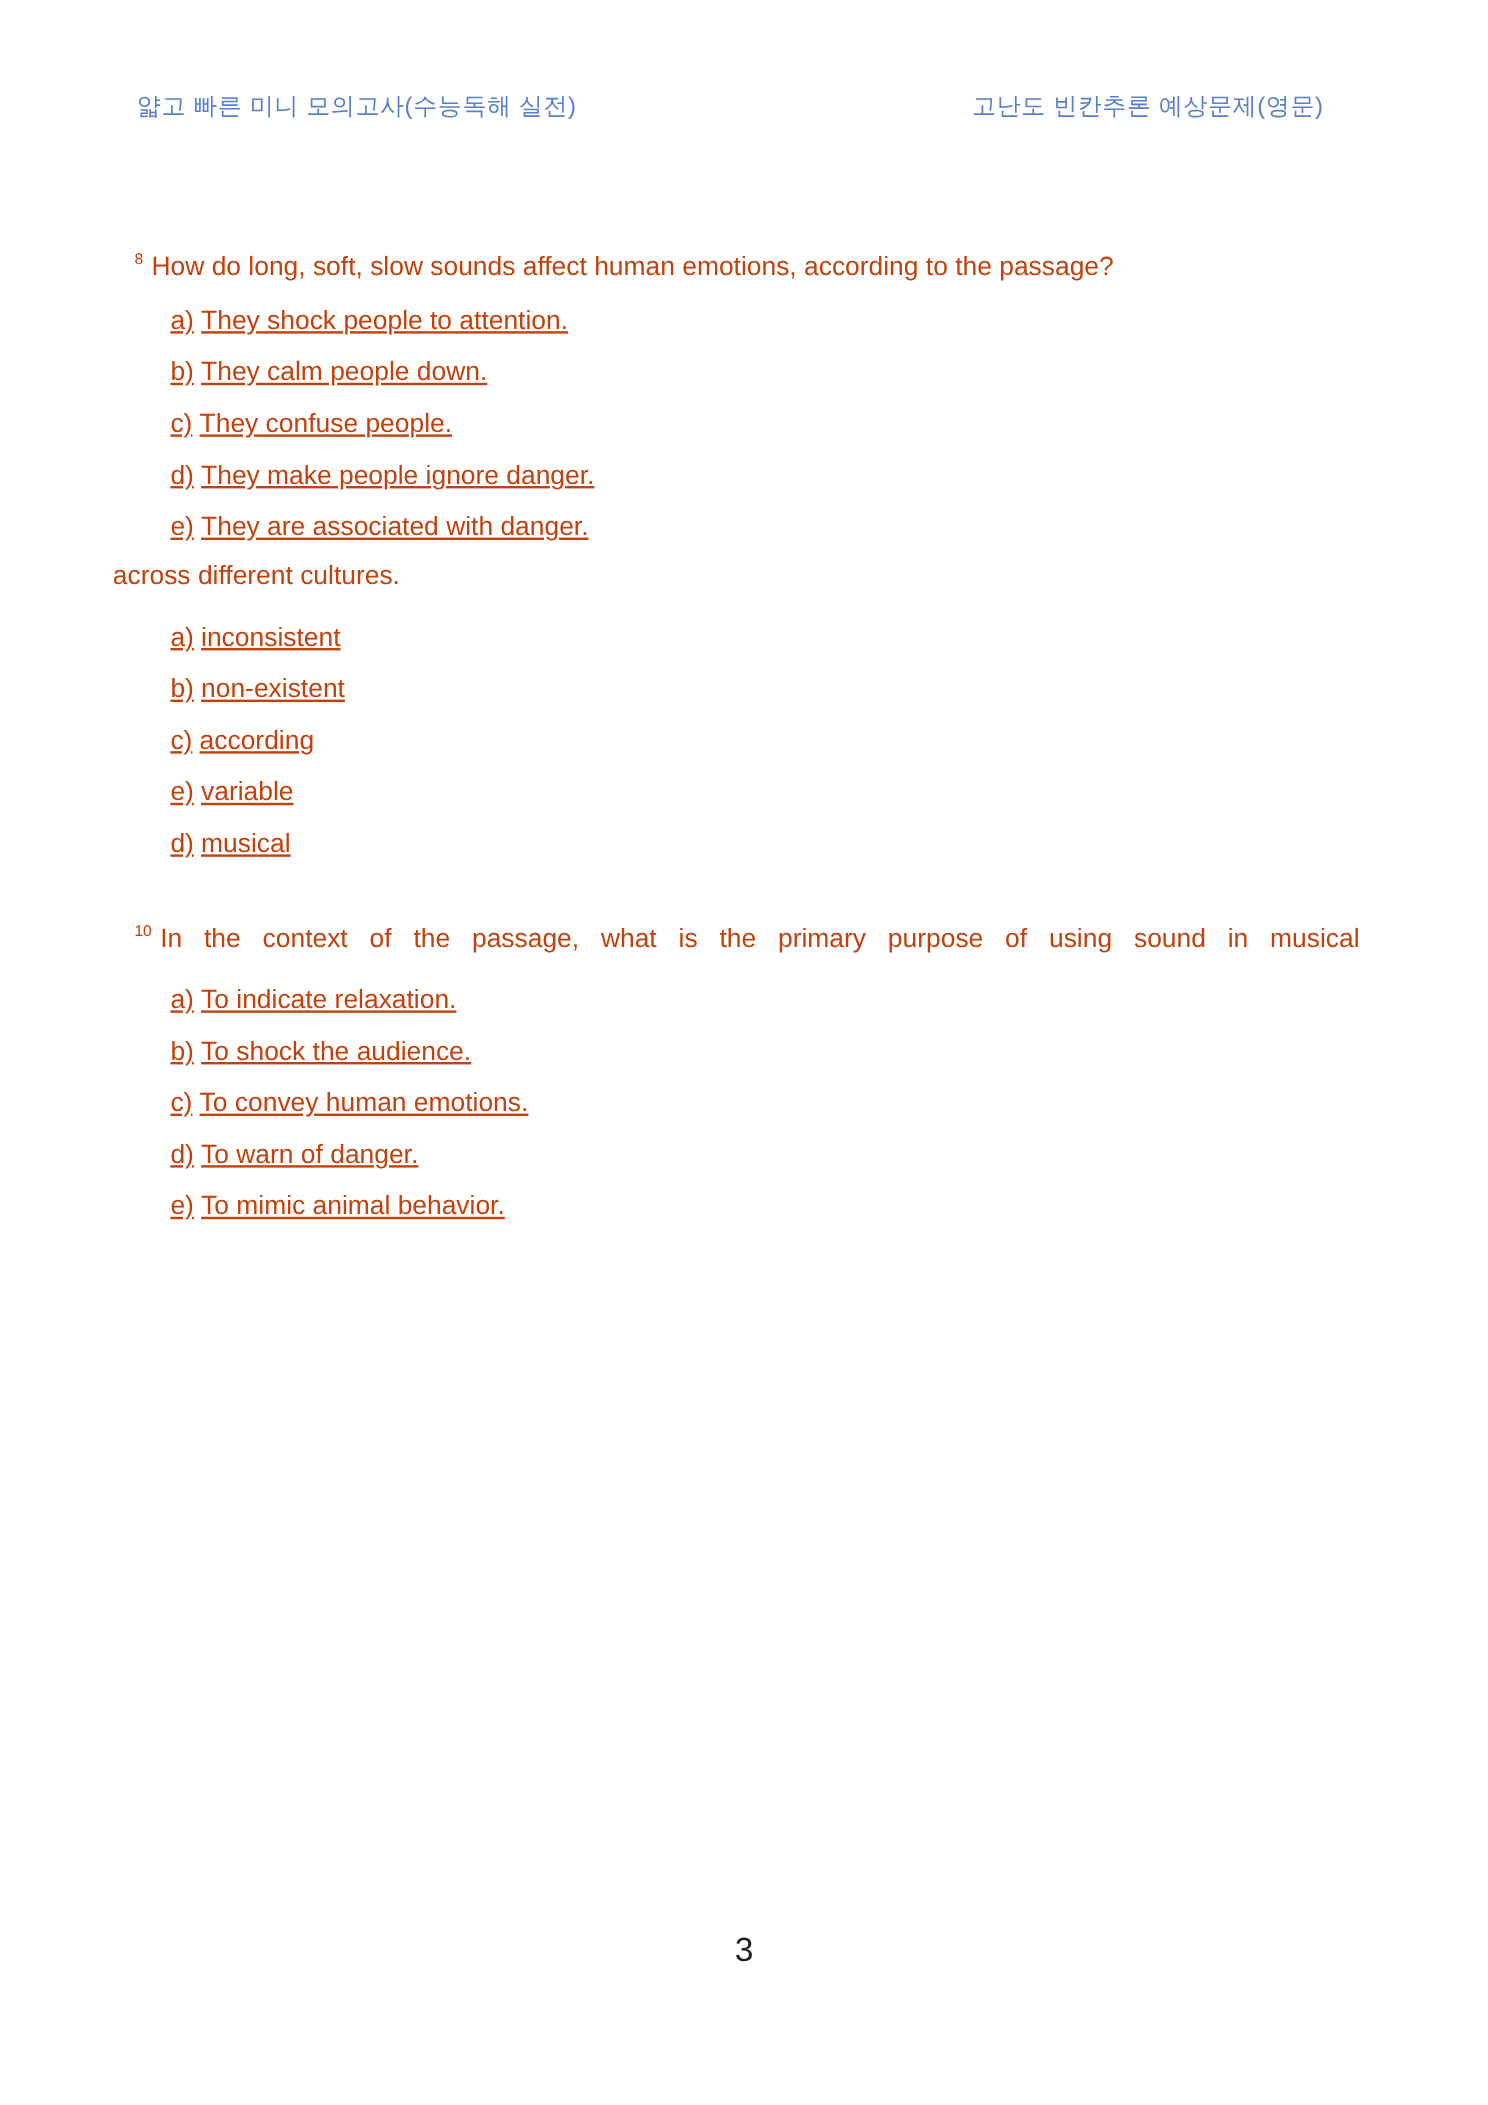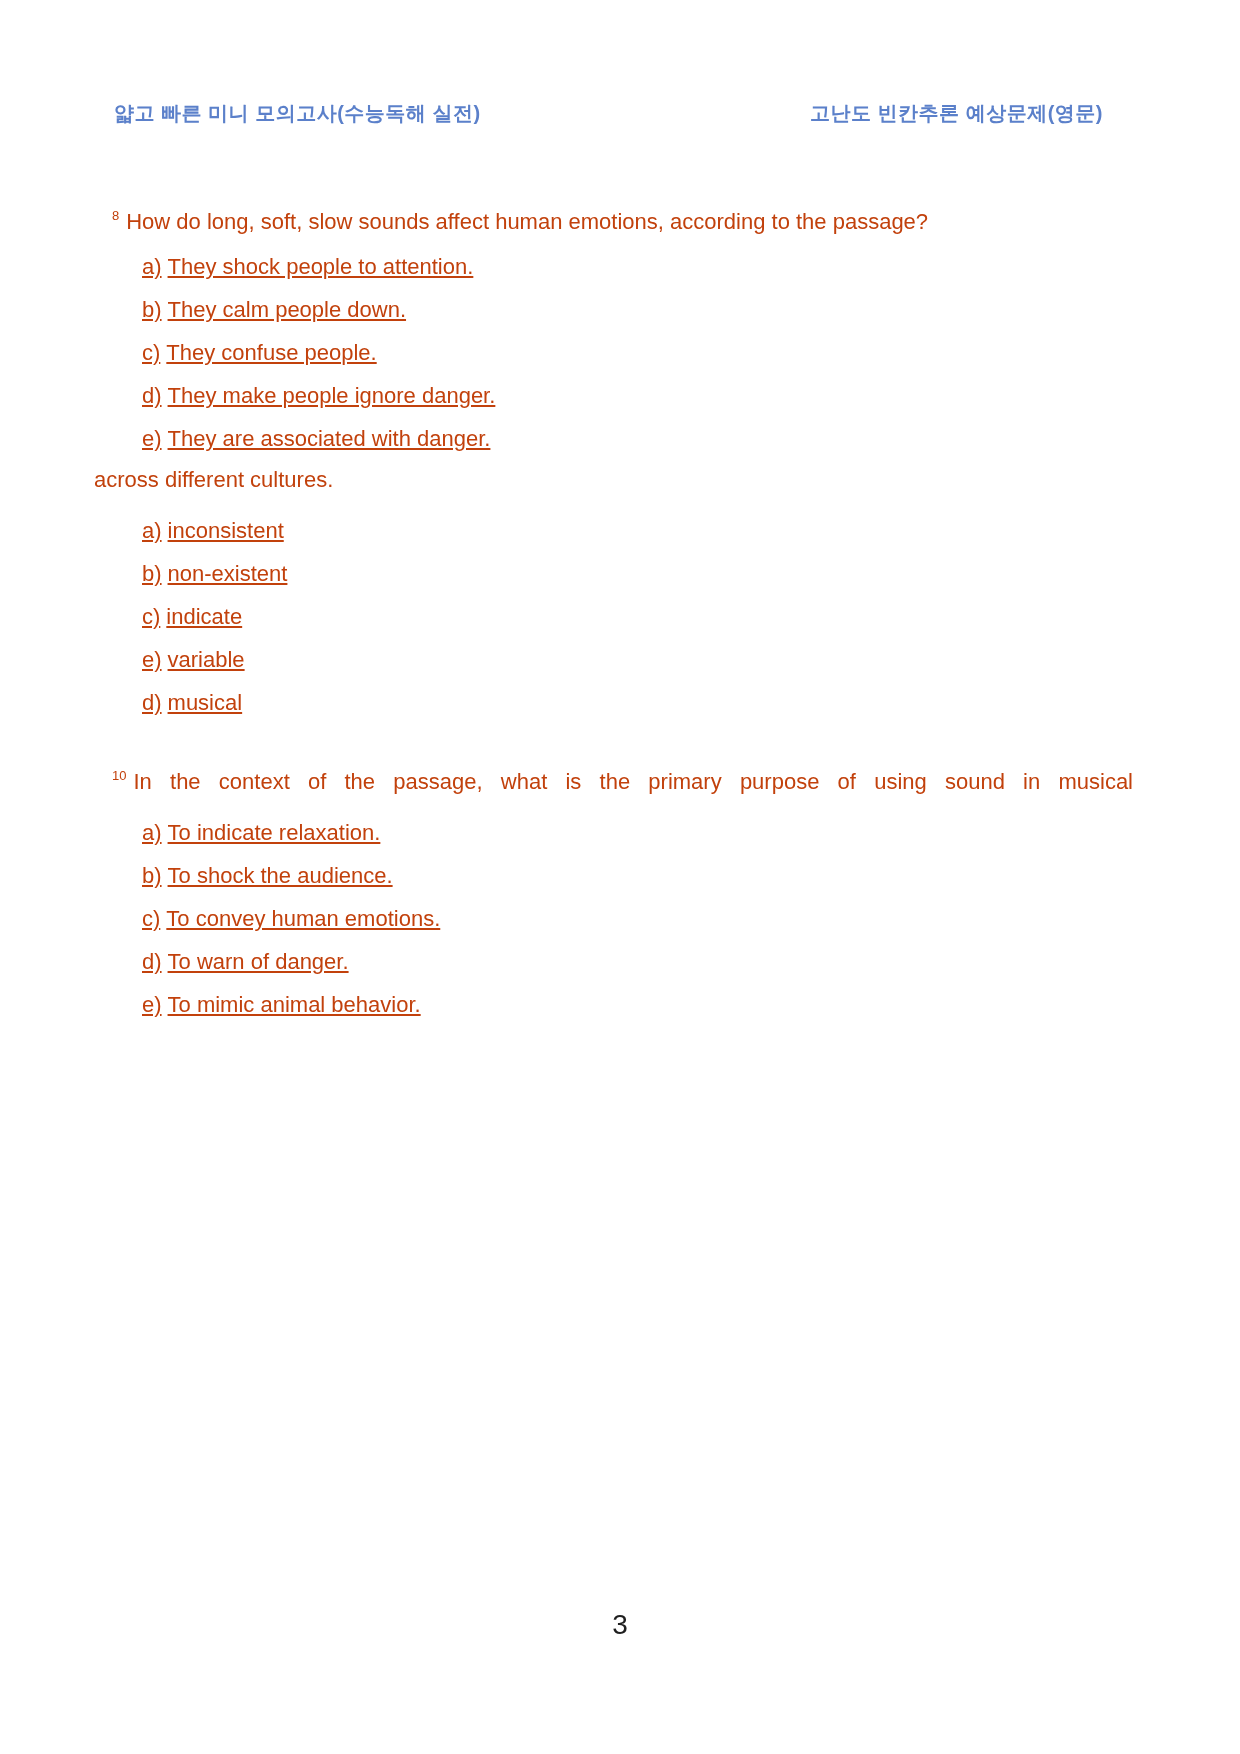--- a/index.html
+++ b/index.html
@@ -14,31 +14,30 @@
   }
   .page {
     position: absolute;
     top: 0; left: 0;
     width: 1240px;
     height: 1754px;
     background: #ffffff;
   }
   .header {
     position: absolute;
-    top: 100px;
+    top: 76px;
     left: 114px;
     right: 137px;
     display: flex;
     justify-content: space-between;
     align-items: center;
     color: #5b80ca;
     font-size: 20px;
     line-height: 26px;
     letter-spacing: 0.5px;
-    font-weight: bold;
   }
   .content {
     position: absolute;
     top: 0;
     left: 94px;
     width: 1039px;
     font-size: 22px;
     color: #c2410c;
   }
   .q-line {
@@ -105,21 +104,21 @@
       </div>
     </section>
 
     <section class="question q9">
       <div class="q-line">
         <span>across different cultures.</span>
       </div>
       <div class="options">
         <div class="option"><span class="opt-label">a)</span><span>inconsistent</span></div>
         <div class="option"><span class="opt-label">b)</span><span>non-existent</span></div>
-        <div class="option"><span class="opt-label">c)</span><span>indicate</span></div>
+        <div class="option"><span class="opt-label">c)</span><span>according</span></div>
         <div class="option"><span class="opt-label">e)</span><span>variable</span></div>
         <div class="option"><span class="opt-label">d)</span><span>musical</span></div>
       </div>
     </section>
 
     <section class="question q10">
       <div class="q-line first justify">
         <sup class="q-num">10</sup><span>In the context of the passage, what is the primary purpose of using sound in musical</span>
       </div>
       <div class="options">

